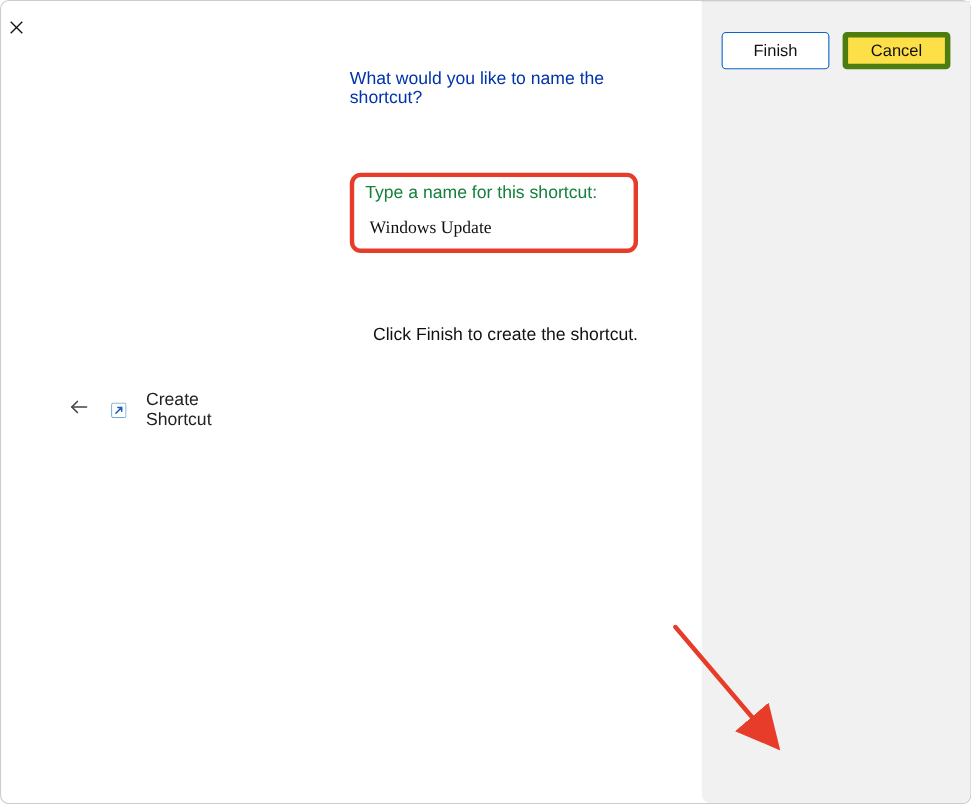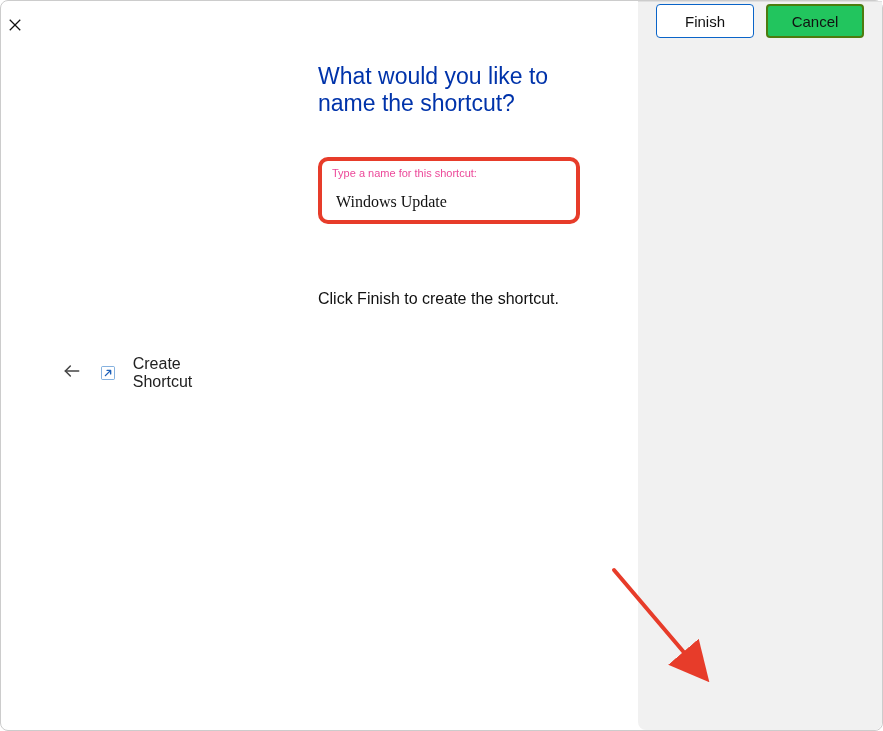--- a/index.html
+++ b/index.html
@@ -75,75 +75,76 @@
     .title-text {
       font-size: 16px;
       color: #222;
       margin-left: -2px;
     }
     .content {
       flex: 1;
       padding: 10px 58px 20px 58px;
     }
     .heading {
-      font-size: 23px;
+      font-size: 16px;
       color: #0033aa;
       margin-top: 52px;
-      margin-bottom: 40px;
+      margin-bottom: 58px;
       font-weight: 400;
     }
     .highlight-box {
       border: 4px solid #e73c2a;
       border-radius: 10px;
       padding: 6px 8px 4px 8px;
       width: 262px;
       display: inline-block;
       vertical-align: top;
     }
     .field-label {
-      font-size: 11px;
-      color: #ec4899;
+      font-size: 16px;
+      color: #15803d;
       margin-bottom: 8px;
       padding-left: 2px;
     }
     .shortcut-input {
       width: 240px;
       border: none;
       border-bottom: 1px solid transparent;
       font-size: 16px;
       color: #111;
       padding: 6px 6px 4px 6px;
       outline: none;
       font-family: Liberation Serif, serif;
       background: transparent;
     }
     .instruct-text {
       font-size: 16px;
       color: #111;
       margin-top: 66px;
+      text-align: right;
     }
     .footer {
       background: #f1f1f1;
       border-top: 1px solid #e0e0e0;
-      padding: 2px 18px;
+      padding: 27px 18px;
       display: flex;
       justify-content: flex-end;
       gap: 12px;
       border-bottom-left-radius: 8px;
       border-bottom-right-radius: 8px;
     }
     .btn {
       min-width: 98px;
       height: 34px;
       border-radius: 4px;
       font-size: 15px;
       font-family: inherit;
       cursor: pointer;
-      background: #22c55e;
-      border: 2px solid #4d7c0f;
+      background: #fde047;
+      border: 5px solid #4d7c0f;
       color: #111;
     }
     .btn-primary {
       border: 1.5px solid #0a64c8;
       background: #fff;
     }
     .arrow-annotation {
       position: absolute;
       left: 604px;
       top: 560px;

